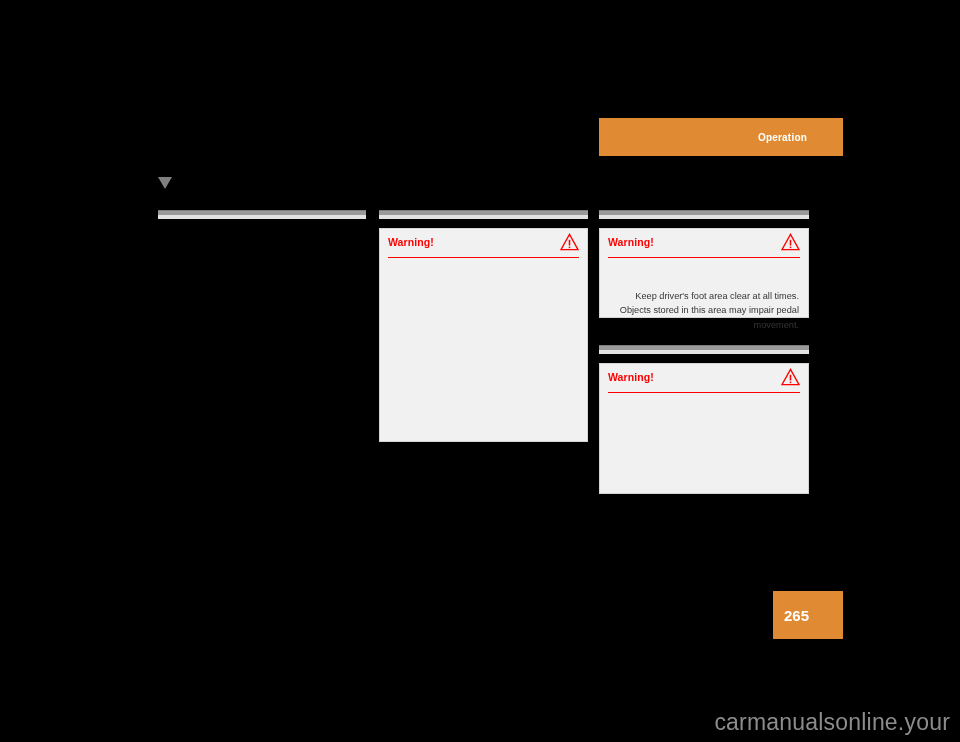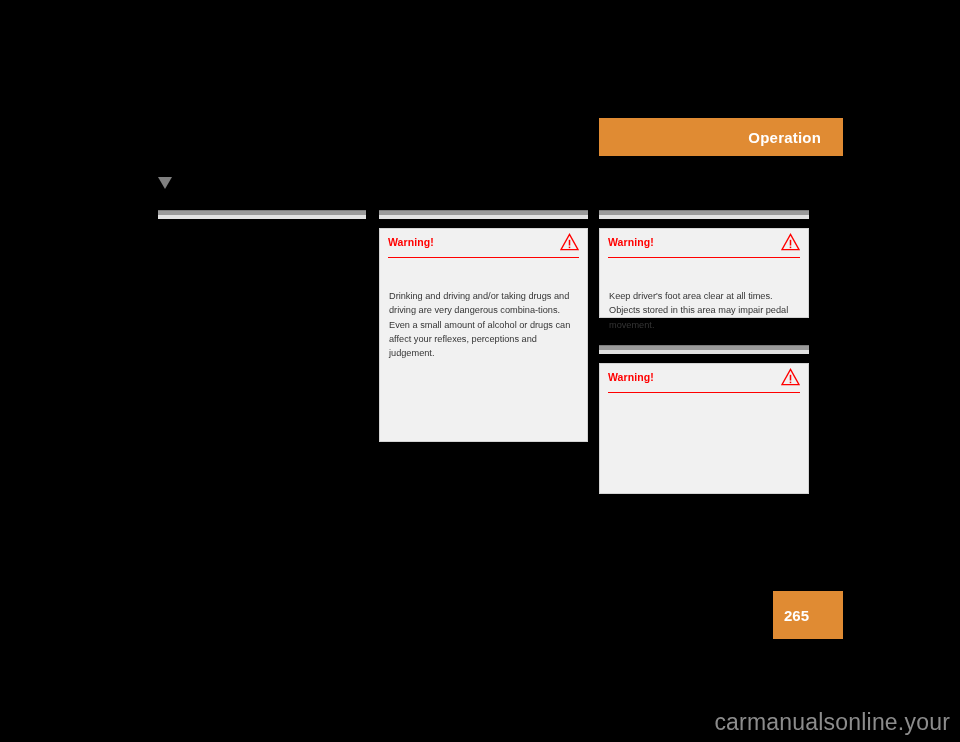--- a/index.html
+++ b/index.html
@@ -21,25 +21,25 @@
     position: absolute;
     left: 599px;
     top: 118px;
     width: 244px;
     height: 38px;
     background: #e08b33;
     box-sizing: border-box;
   }
   .header-title {
     position: absolute;
-    right: 22px;
+    right: 36px;
     top: 50%;
     transform: translateY(-50%);
     color: #ffffff;
-    font-size: 15px;
+    font-size: 10px;
     font-weight: bold;
     letter-spacing: 0.2px;
     white-space: nowrap;
   }
 
   
   .marker-triangle {
     position: absolute;
     left: 158px;
     top: 177px;
@@ -78,20 +78,21 @@
   .rule-c2 { left: 379px; top: 210px; width: 209px; }
   .rule-c3 { left: 599px; top: 210px; width: 210px; }
   .rule-c3b { left: 599px; top: 345px; width: 210px; }
 
   
   .warning-box {
     position: absolute;
     background: #f1f1f1;
     border: 1px solid #d4d4d4;
     box-sizing: border-box;
+    text-align: right;
   }
   .warning-head {
     position: relative;
     height: 28px;
     border-bottom: 1.5px solid #ff0000;
     margin: 0 8px;
   }
   .warning-title {
     position: absolute;
     left: 0;
@@ -187,21 +188,20 @@
     <span class="warning-title">Warning!</span>
     <span class="warning-icon">
       <svg viewBox="0 0 20 19" width="19" height="18" aria-hidden="true">
         <polygon points="10,1.5 19,17.5 1,17.5" fill="none" stroke="#ff0000" stroke-width="1.4" stroke-linejoin="miter"></polygon>
         <rect x="9.2" y="7.2" width="1.6" height="6" fill="#ff0000"></rect>
         <rect x="9.2" y="14.4" width="1.6" height="1.6" fill="#ff0000"></rect>
       </svg>
     </span>
   </div>
   <div class="warning-body">
-    <p>Drinking and driving and/or taking drugs and driving are very dangerous combina-tions. Even a small amount of alcohol or drugs can affect your reflexes, perceptions and judgement.</p>
   </div>
 </div>
 
 <div class="warning-box box-c3a">
   <div class="warning-head">
     <span class="warning-title">Warning!</span>
     <span class="warning-icon">
       <svg viewBox="0 0 20 19" width="19" height="18" aria-hidden="true">
         <polygon points="10,1.5 19,17.5 1,17.5" fill="none" stroke="#ff0000" stroke-width="1.4" stroke-linejoin="miter"></polygon>
         <rect x="9.2" y="7.2" width="1.6" height="6" fill="#ff0000"></rect>

